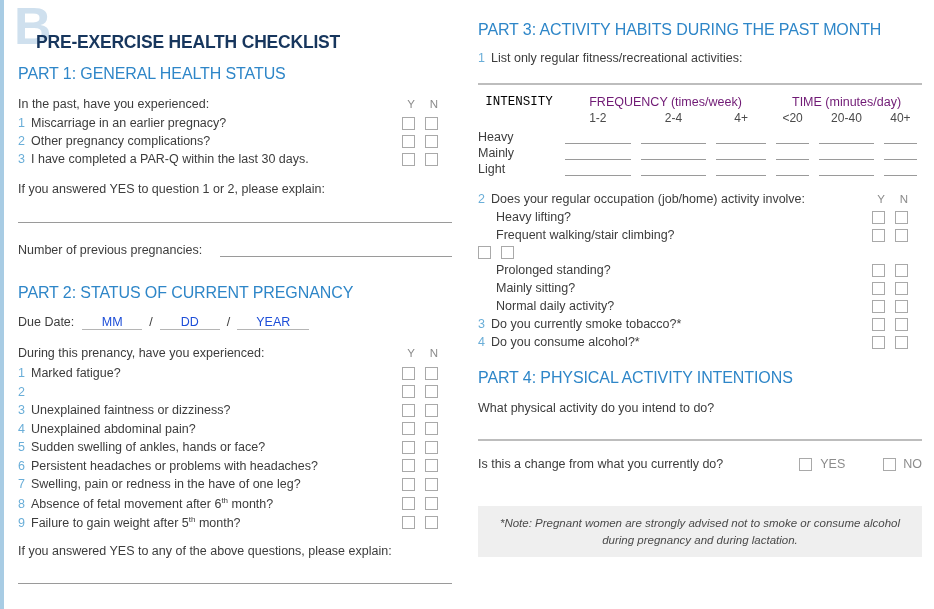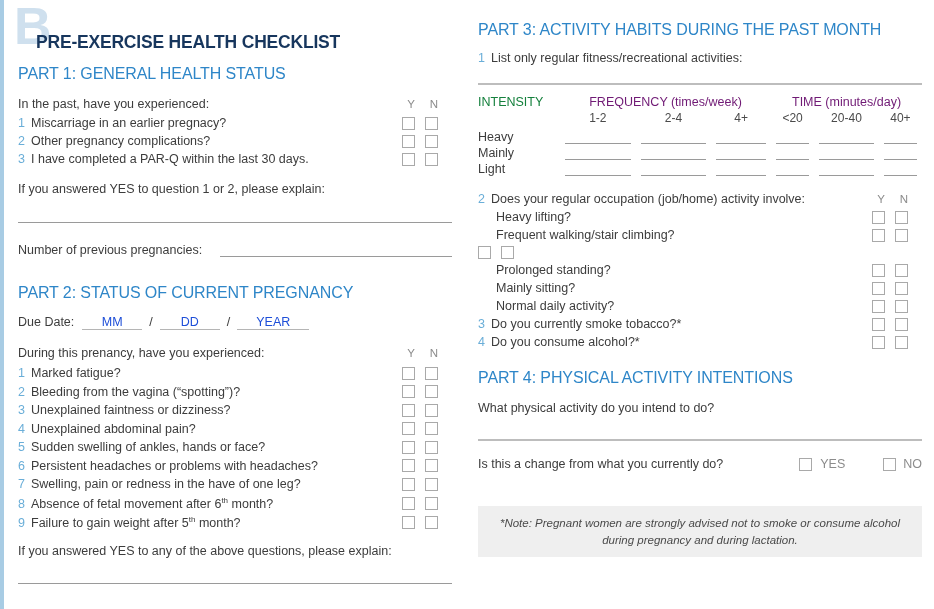--- a/index.html
+++ b/index.html
@@ -141,21 +141,21 @@
 
   
   .habit-table { width: 100%; border-collapse: collapse; }
   .habit-table th {
     font-weight: normal;
     font-size: 12.5px;
     color: #701a75;
     text-align: center;
     padding: 0 0 2px 0;
   }
-  .habit-table th.intensity-h { text-align: left; color: #15803d; }
+  .habit-table th.intensity-h { text-align: center; color: #000000; font-family: Liberation Mono, monospace; }
   .habit-table td.sub-h {
     font-size: 12px;
     color: #4a4a4a;
     text-align: center;
     padding-bottom: 4px;
   }
   .habit-table td.rowlab {
     font-size: 12.5px;
     color: #3c3c3c;
     text-align: left;
@@ -279,21 +279,20 @@
           <span class="q-text">Marked fatigue?</span>
         </div>
         <div class="cb-area">
           <span class="cb"></span>
           <span class="cb"></span>
         </div>
       </div>
       <div class="row" style="margin-bottom:4.5px;">
         <div class="label-area">
           <span class="q-num">2</span>
-          <span class="q-text">Bleeding from the vagina (“spotting”)?</span>
         </div>
         <div class="cb-area">
           <span class="cb"></span>
           <span class="cb"></span>
         </div>
       </div>
       <div class="row" style="margin-bottom:4.5px;">
         <div class="label-area">
           <span class="q-num">3</span>
           <span class="q-text">Unexplained faintness or dizziness?</span>

